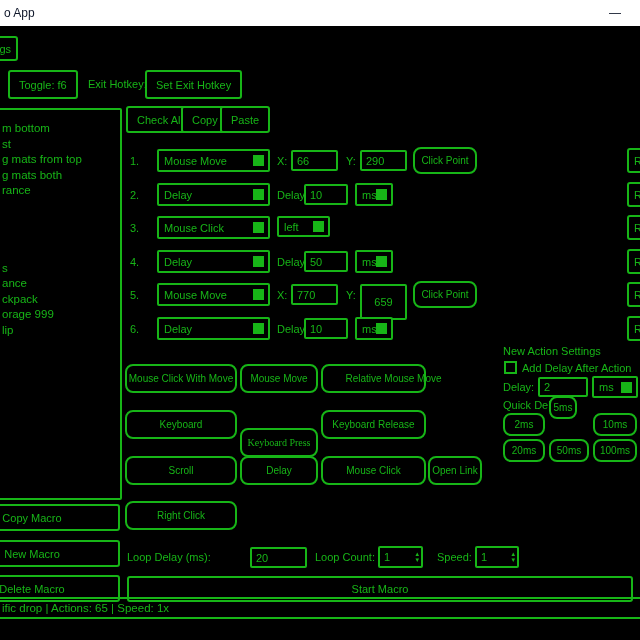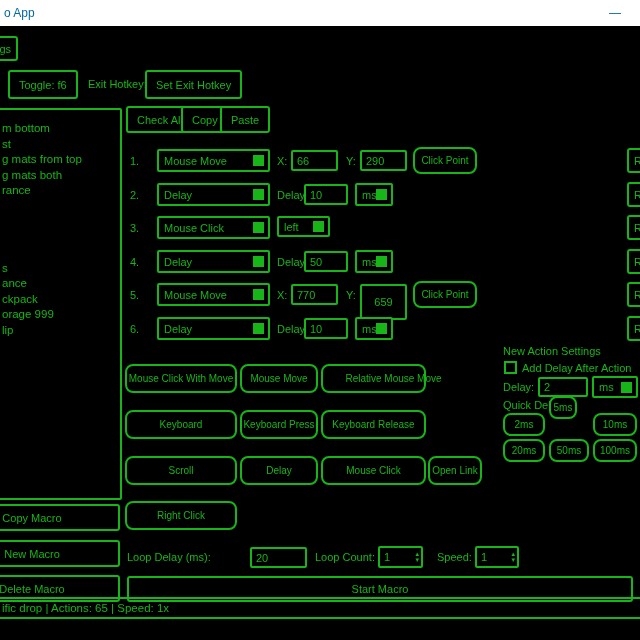--- a/index.html
+++ b/index.html
@@ -3,21 +3,21 @@
 <meta charset="utf-8">
 <style>
   * { margin:0; padding:0; box-sizing:border-box; }
   html,body { background:#000; }
   .screen {
     position:relative; width:640px; height:640px; background:#000;
     overflow:hidden; font-family:"Liberation Sans", sans-serif; color:#17b517;
   }
   .titlebar {
     position:absolute; left:0; top:0; width:640px; height:26px;
-    background:#ffffff; color:#0369a1; display:flex; align-items:center;
+    background:#ffffff; color:#0f172a; display:flex; align-items:center;
     font-size:12px;
   }
   .titlebar .title { position:absolute; left:4px; }
   .minbtn { position:absolute; left:600px; width:30px; text-align:center; cursor:default; }
   .btn {
     position:absolute; display:flex; align-items:center; justify-content:center;
     border:2px solid #17b517; border-radius:3px; background:#000; color:#17b517;
     font-size:11px; white-space:nowrap; cursor:default; height:27px; padding:0 9px;
   }
   .btn.small { font-size:10px; padding:0 4px;border-radius:8px; }
@@ -159,21 +159,21 @@
   <div class="combo" style="left:355px;top:317px;width:38px;height:23px;">
     <span>ms</span>
     <span class="sq"></span>
   </div>
   <div class="btn left-text" style="left:627px;top:316px;width:70px;height:25px;">R</div>
 
   <div class="btn small" style="left:125px;top:364px;width:112px;height:29px;">Mouse Click With Move</div>
   <div class="btn small" style="left:240px;top:364px;width:78px;height:29px;">Mouse Move</div>
   <div class="btn small" style="left:321px;top:364px;width:105px;height:29px;padding-left:44px;">Relative Mouse Move</div>
   <div class="btn small" style="left:125px;top:410px;width:112px;height:29px;">Keyboard</div>
-  <div class="btn small" style="left:240px;top:410px;width:78px;height:29px;">Keyboard Press</div>
+  <div class="btn small" style="left:240px;top:428px;width:78px;height:29px;font-family:Liberation Serif, serif;">Keyboard Press</div>
   <div class="btn small" style="left:321px;top:410px;width:105px;height:29px;">Keyboard Release</div>
   <div class="btn small" style="left:125px;top:456px;width:112px;height:29px;">Scroll</div>
   <div class="btn small" style="left:240px;top:456px;width:78px;height:29px;">Delay</div>
   <div class="btn small" style="left:321px;top:456px;width:105px;height:29px;">Mouse Click</div>
   <div class="btn small" style="left:428px;top:456px;width:54px;height:29px;">Open Link</div>
   <div class="btn small" style="left:125px;top:501px;width:112px;height:29px;">Right Click</div>
 
   <span class="lbl" style="left:503px;top:345px;">New Action Settings</span>
   <span class="checkbox" style="left:504px;top:361px;"></span>
   <span class="lbl" style="left:522px;top:362px;">Add Delay After Action</span>

